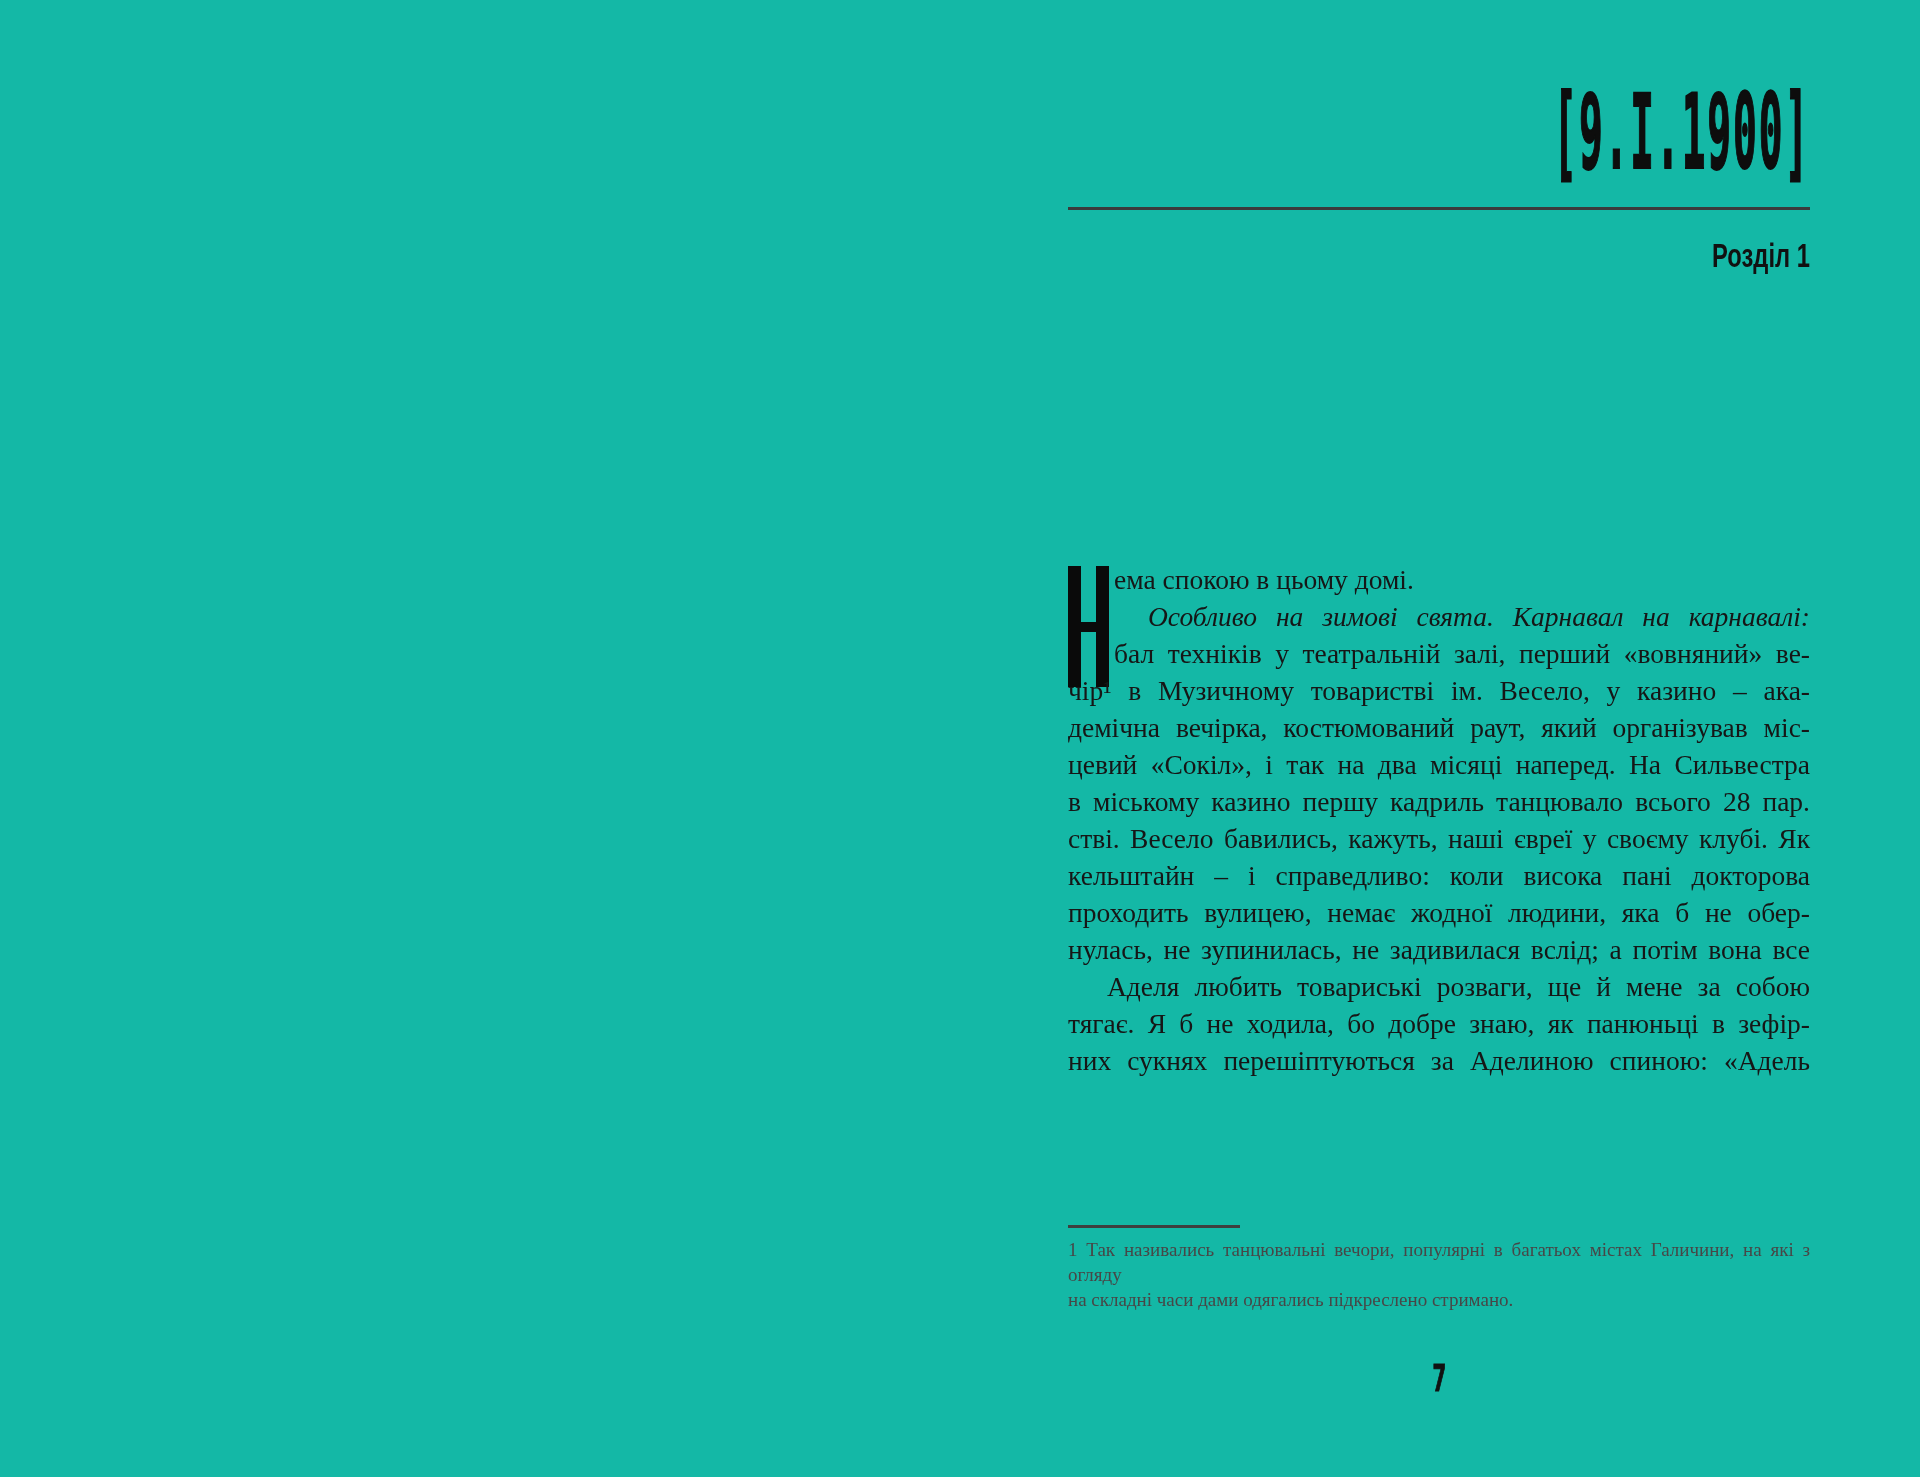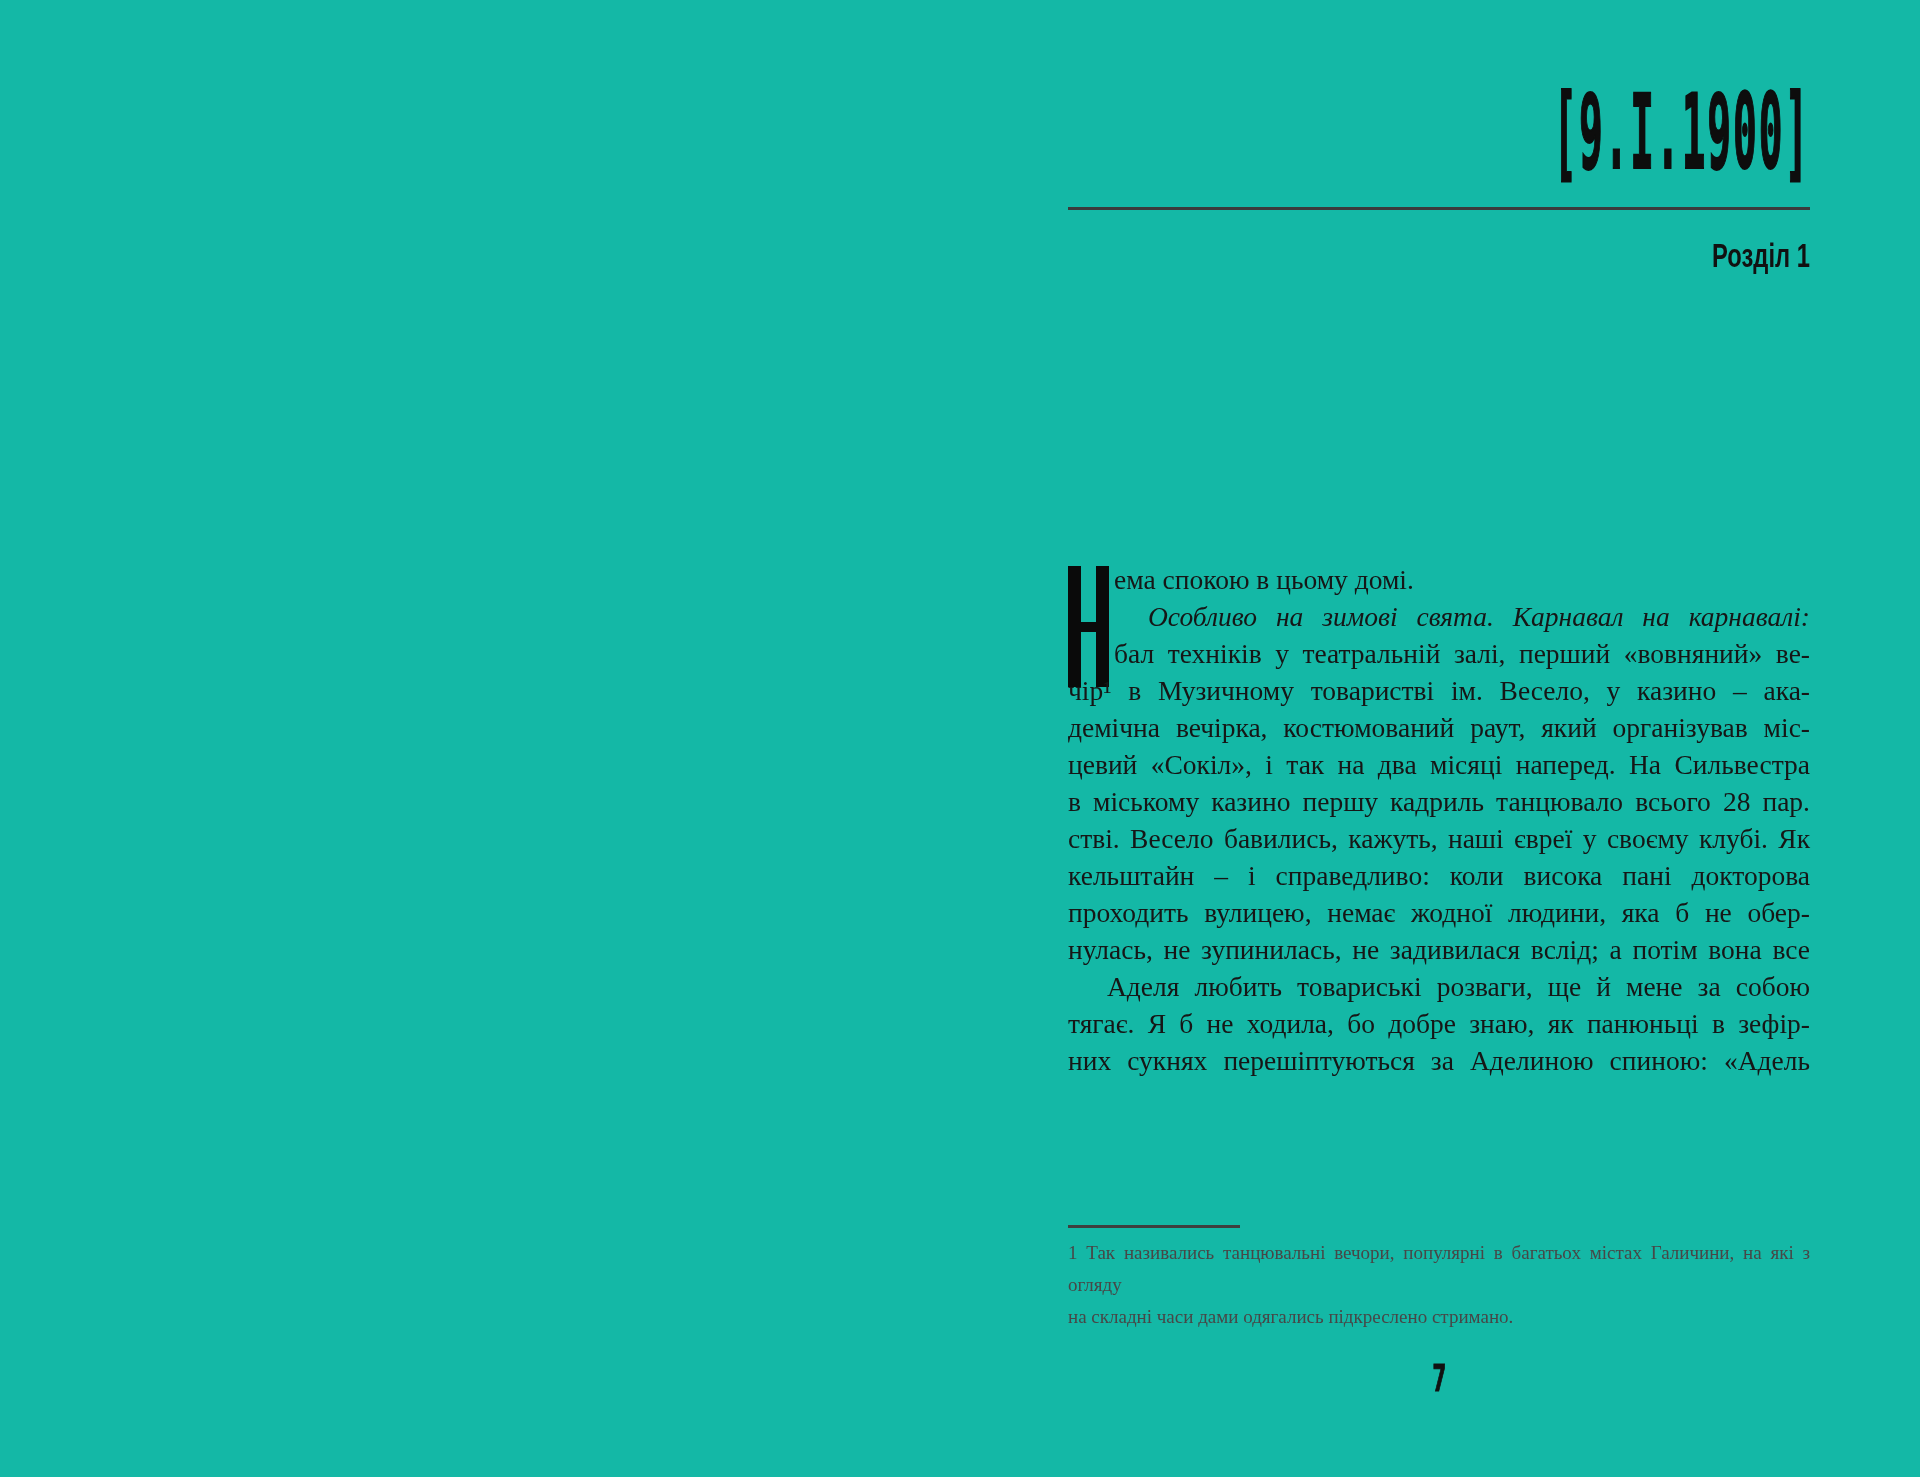--- a/index.html
+++ b/index.html
@@ -106,21 +106,21 @@
     width: 172px;
     height: 3px;
     background: #3f3f3f;
   }
   .footnote {
     position: absolute;
     left: 1068px;
     top: 1237px;
     width: 742px;
     font-size: 19px;
-    line-height: 32px;
+    line-height: 25px;
     color: #474747;
   }
   .fn-line { min-height: 26px; }
 
   
   .pagenum-wrap {
     position: absolute;
     left: 1068px;
     top: 1358px;
     width: 742px;

